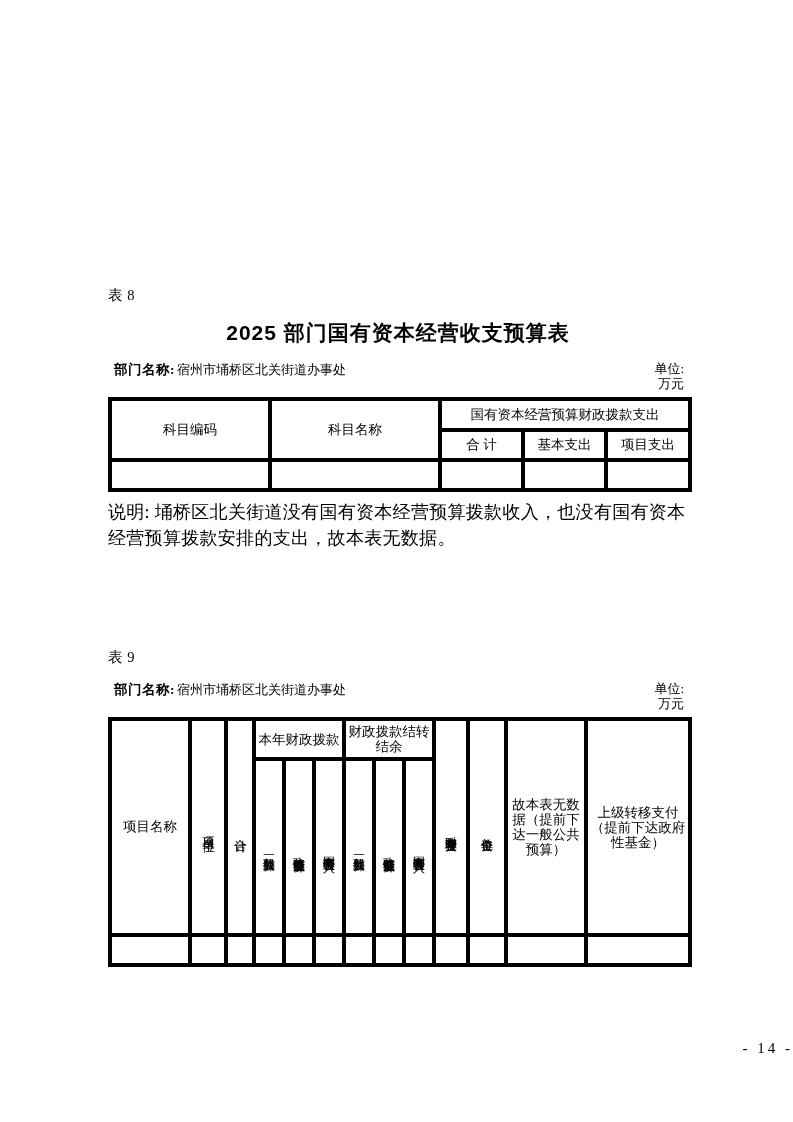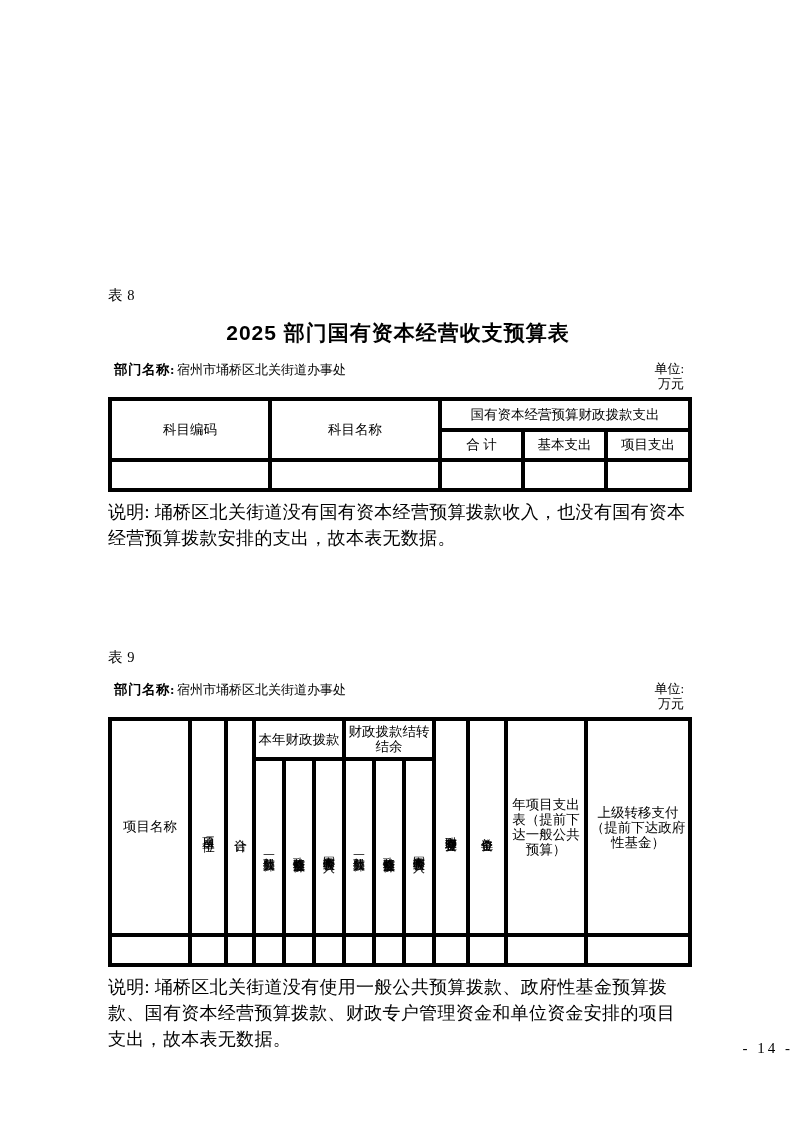--- a/index.html
+++ b/index.html
@@ -225,21 +225,21 @@
         </colgroup>
         <tbody>
           <tr class="hdr2">
             <td rowspan="2"><span>项目名称</span></td>
             <td rowspan="2"><span class="vert">项目单位</span></td>
             <td rowspan="2"><span class="vert">合计</span></td>
             <td colspan="3" class="wrap-cell">本年财政拨款</td>
             <td colspan="3" class="wrap-cell">财政拨款结转结余</td>
             <td rowspan="2"><span class="vert-narrow">财政专户管理资金</span></td>
             <td rowspan="2"><span class="vert-narrow">单位资金</span></td>
-            <td rowspan="2" class="wrap-cell">年项目支出表（提前下达一般公共预算）</td>
+            <td rowspan="2" class="wrap-cell">故本表无数据（提前下达一般公共预算）</td>
             <td rowspan="2" class="wrap-cell">上级转移支付（提前下达政府性基金）</td>
           </tr>
           <tr class="tall-row">
             <td><span class="vert-narrow">一般公共预算</span></td>
             <td><span class="vert-narrow">政府性基金预算</span></td>
             <td><span class="vert-narrow">国有资本经营收入</span></td>
             <td><span class="vert-narrow">一般公共预算</span></td>
             <td><span class="vert-narrow">政府性基金预算</span></td>
             <td><span class="vert-narrow">国有资本经营收入</span></td>
           </tr>
@@ -254,19 +254,18 @@
             <td></td>
             <td></td>
             <td></td>
             <td></td>
             <td></td>
             <td></td>
           </tr>
         </tbody>
       </table>
 
-      <div class="note">说明: 埇桥区北关街道没有使用一般公共预算拨款、政府性基金预算拨款、国有资本经营预算拨款、财政专户管理资金和单位资金安排的项目支出，故本表无数据。</div>
     </div>
 
   </div>
 
   <div class="footer-page">- 14 -</div>
 </div>
 
 </body></html>

